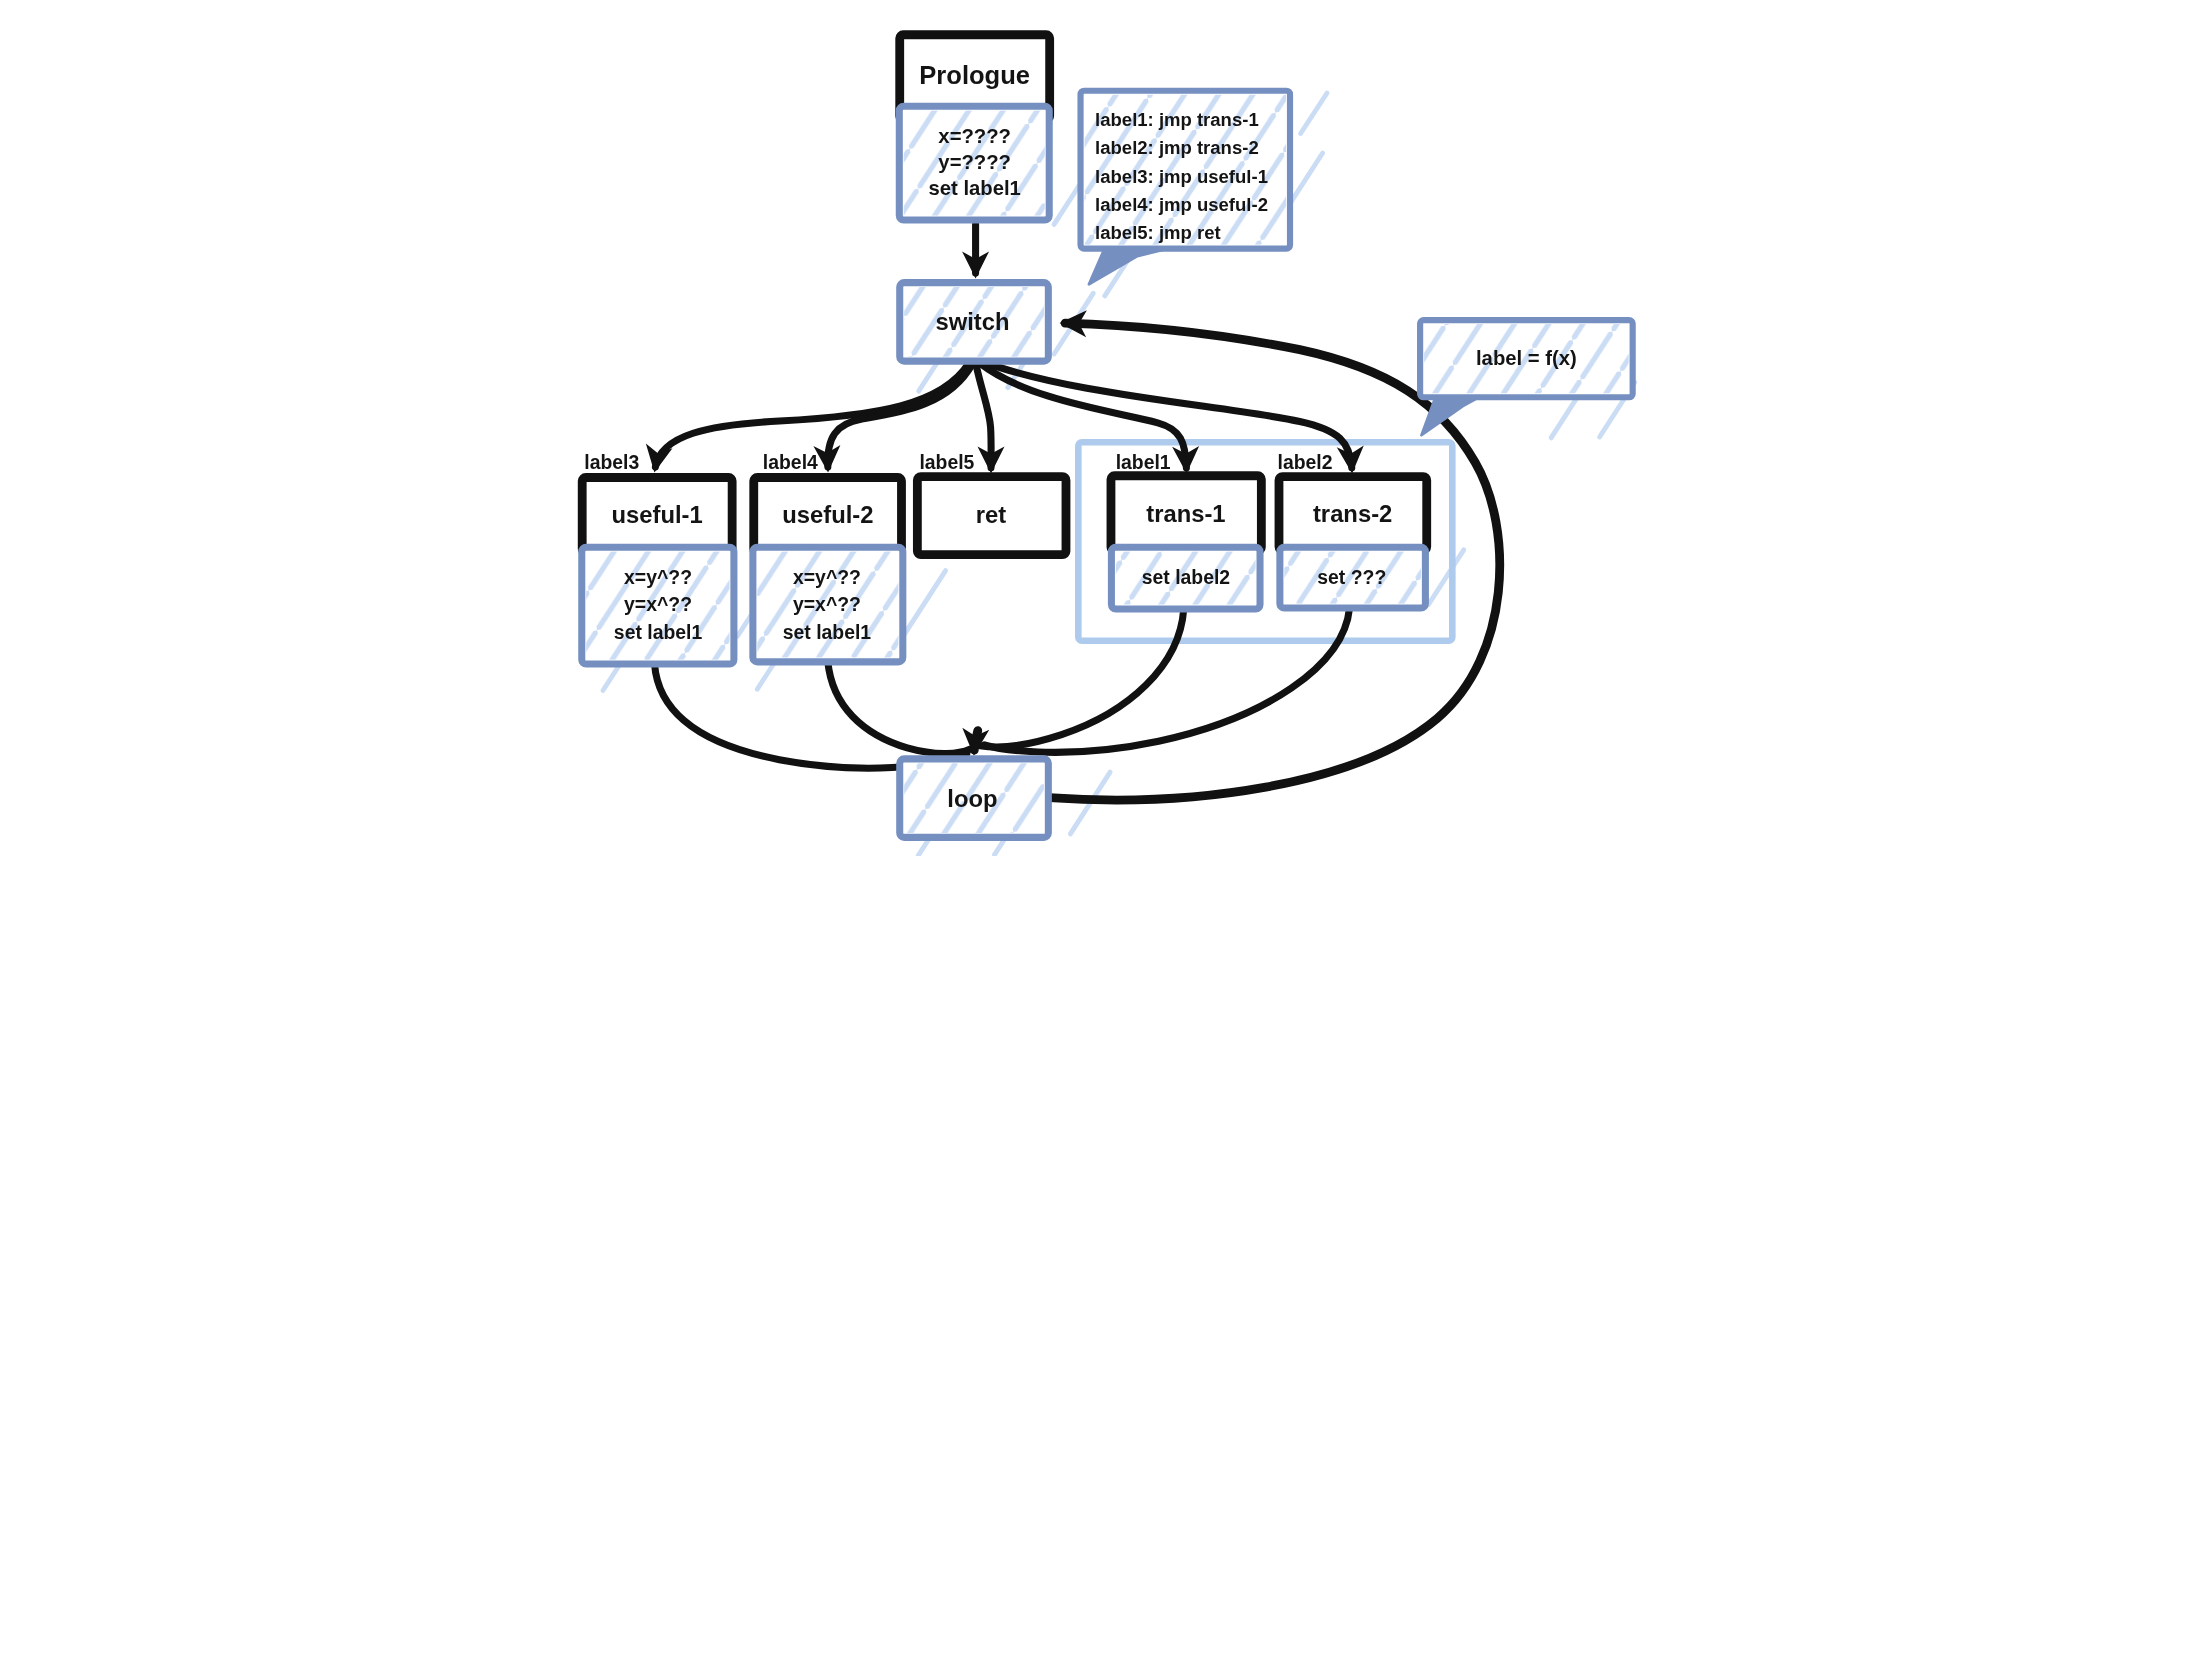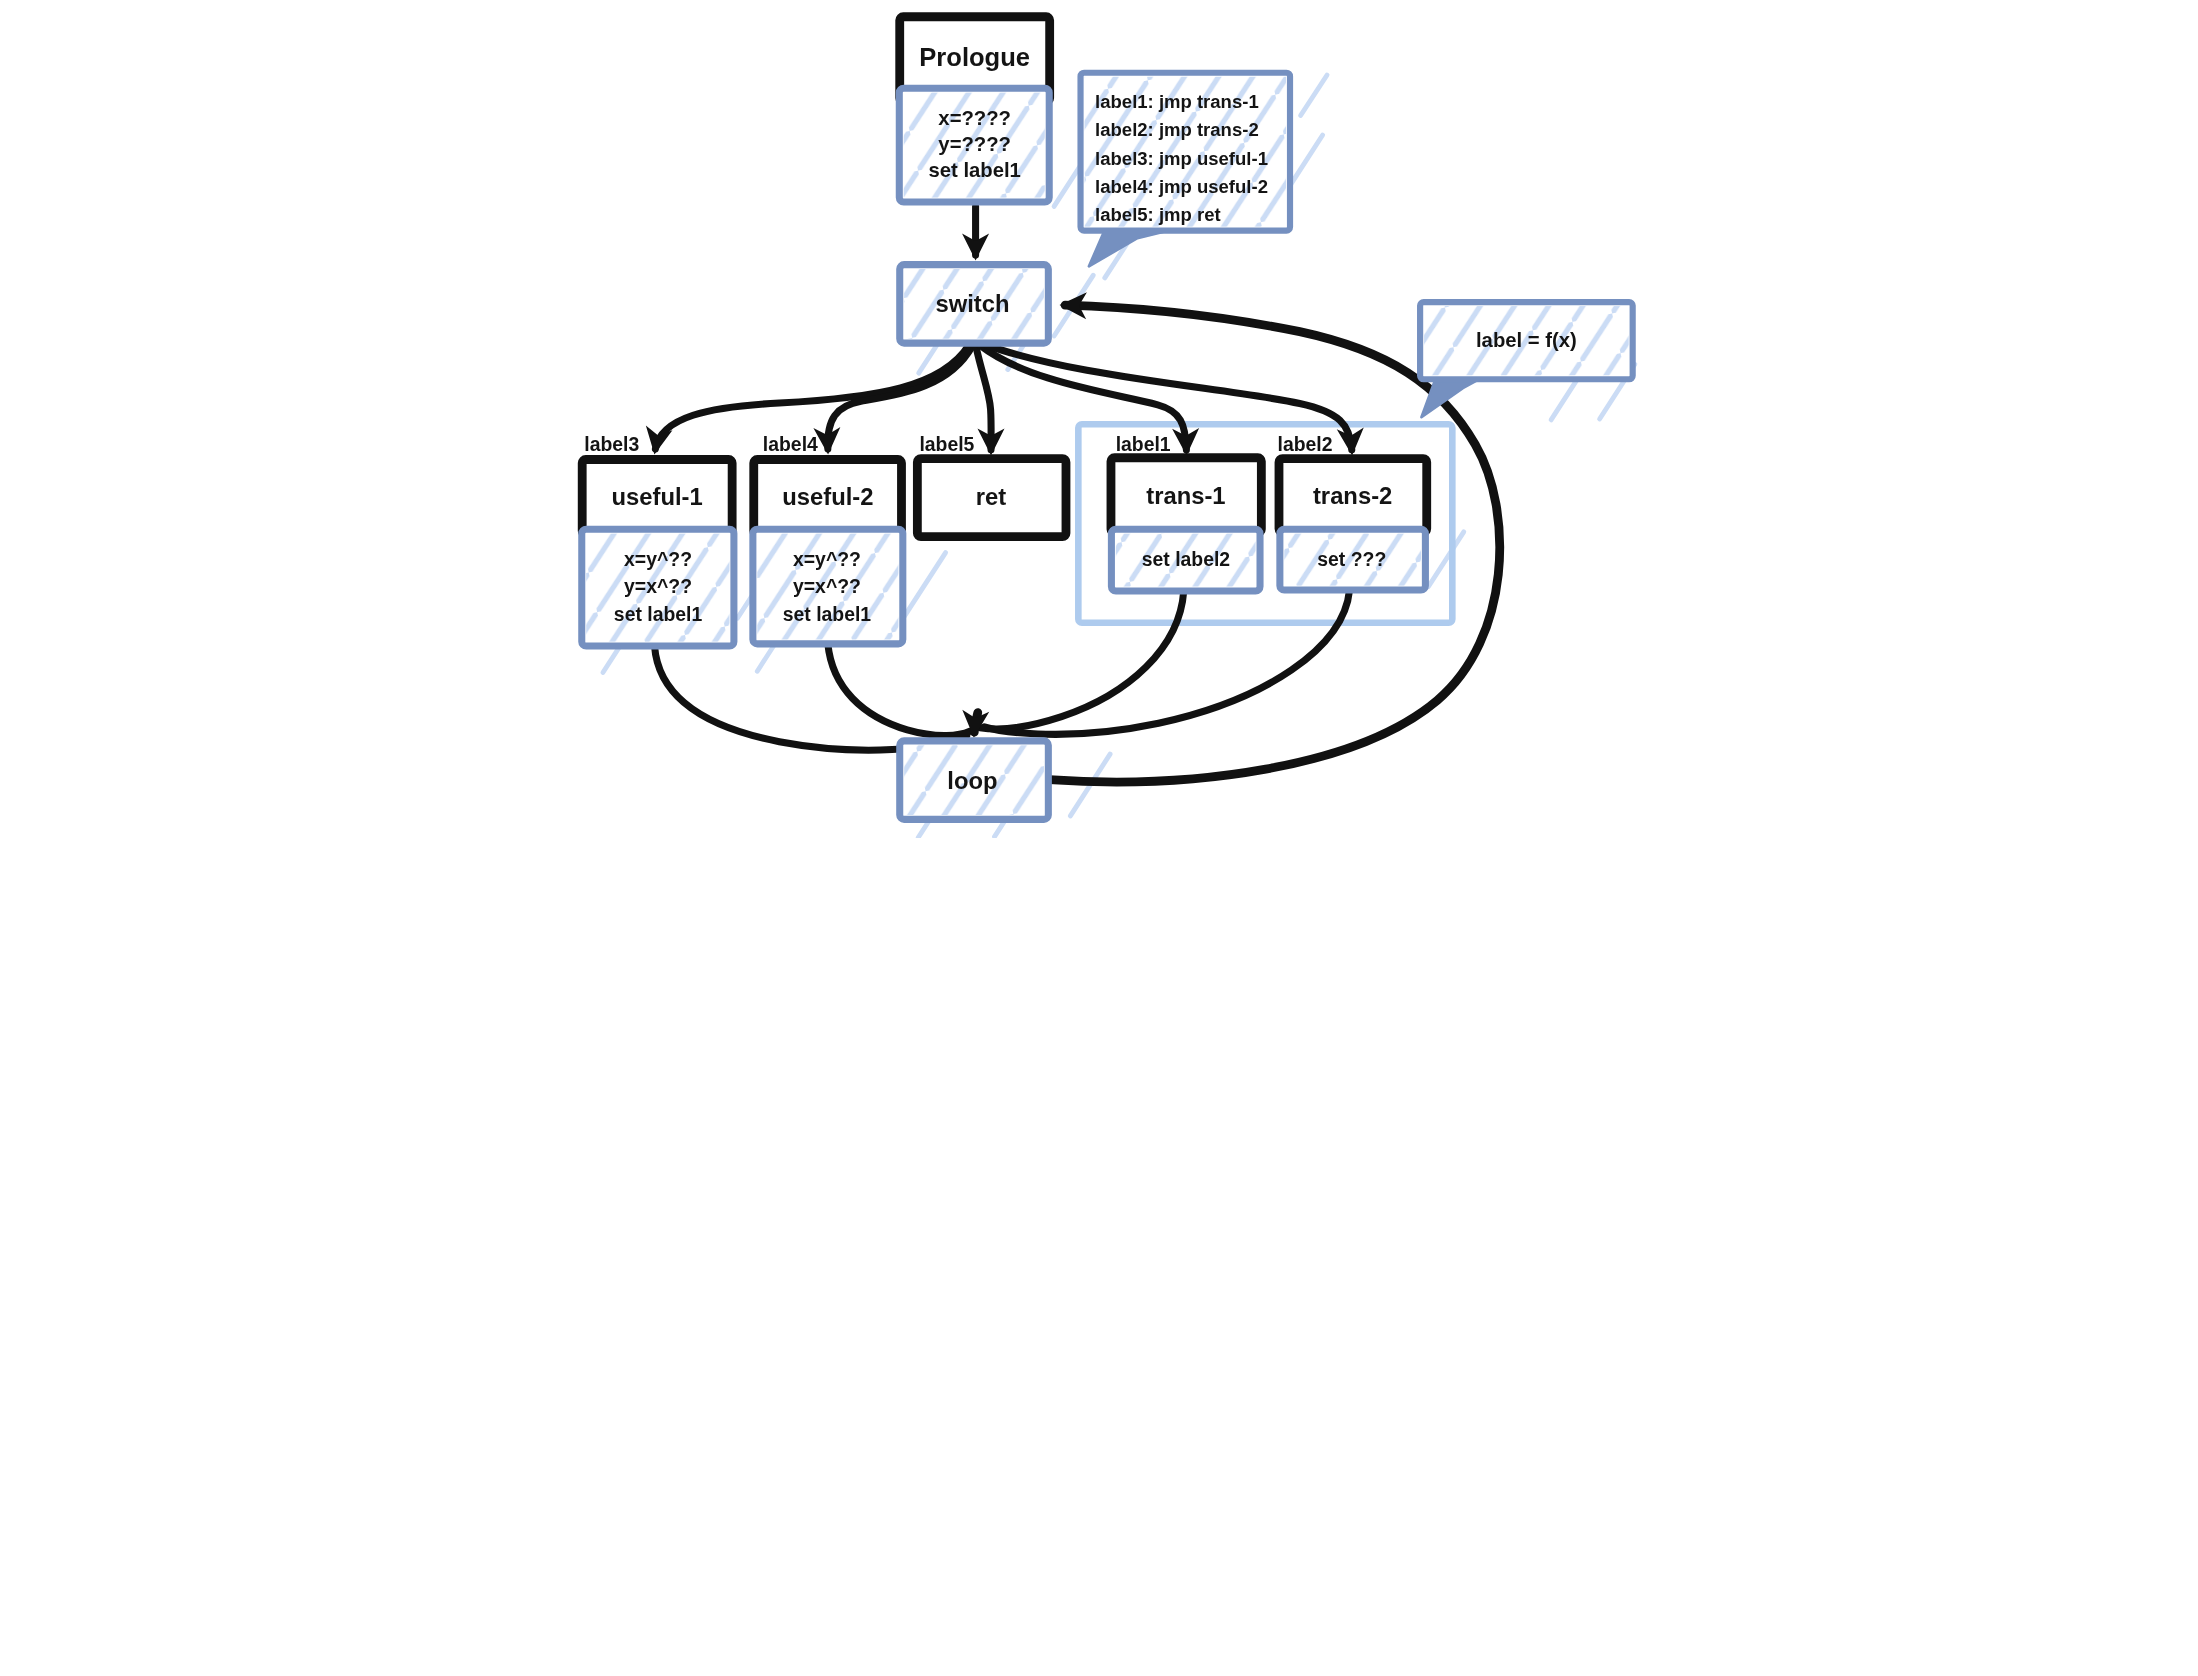--- a/index.html
+++ b/index.html
@@ -1,16 +1,16 @@
 <!DOCTYPE html>
 <html style="font-size:14px"><head>
 <meta charset="utf-8">
 <style>
   html,body{margin:0;padding:0;background:#ffffff;}
-  .canvas-wrap{max-width:1099px;margin:0 auto;}
+  .canvas-wrap{max-width:1099px;margin:18px auto;}
   svg{display:block;width:100%;height:auto;}
   text{font-family:"Liberation Sans","DejaVu Sans",sans-serif;fill:#141414;font-weight:600;}
   .node-title{font-size:54px;}
   .node-title-big{font-size:58px;}
   .code-line{font-size:46px;}
   .code-line-sm{font-size:44px;}
   .bubble-line{font-size:42px;}
   .edge-label{font-size:44px;}
   .ink-box{fill:#ffffff;stroke:#111111;stroke-width:20;stroke-linejoin:round;}
   .blue-box{fill:#ffffff;stroke:#7590c0;stroke-width:16;stroke-linejoin:round;}

